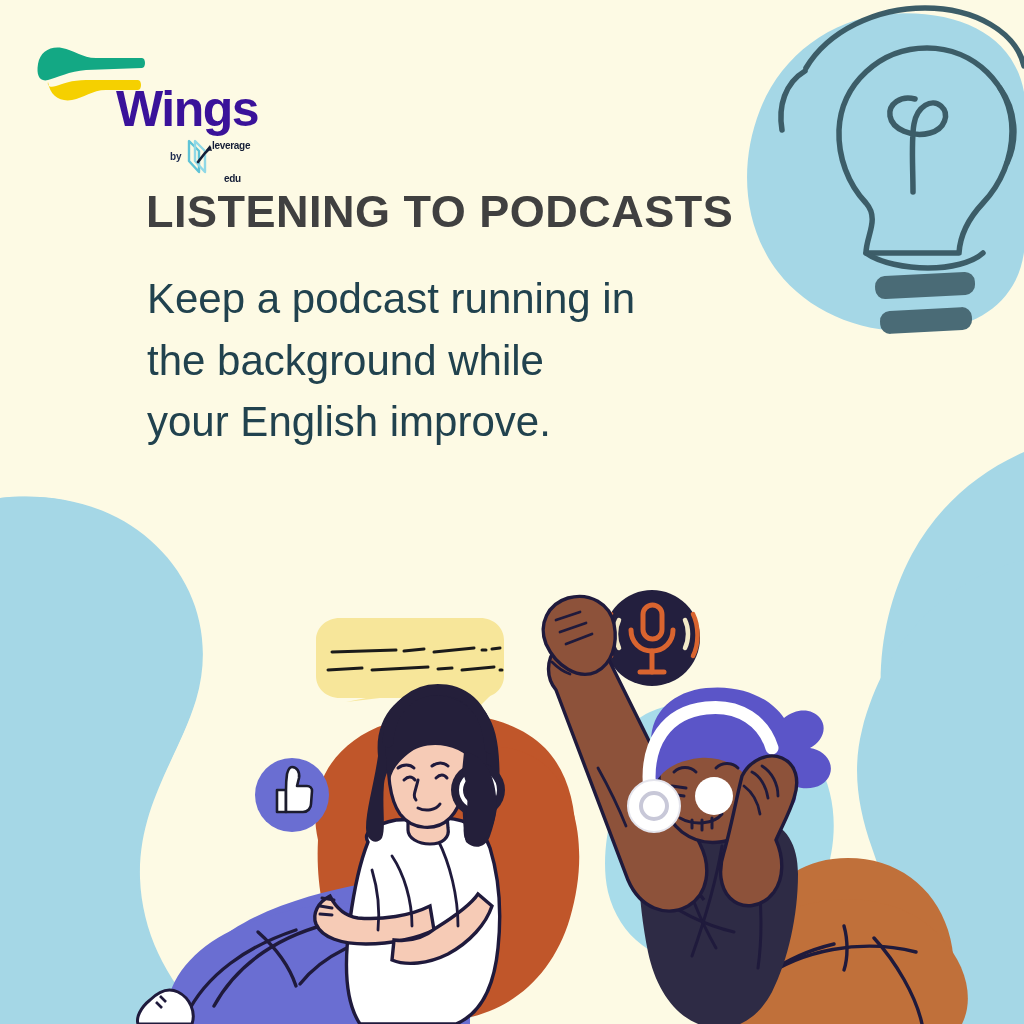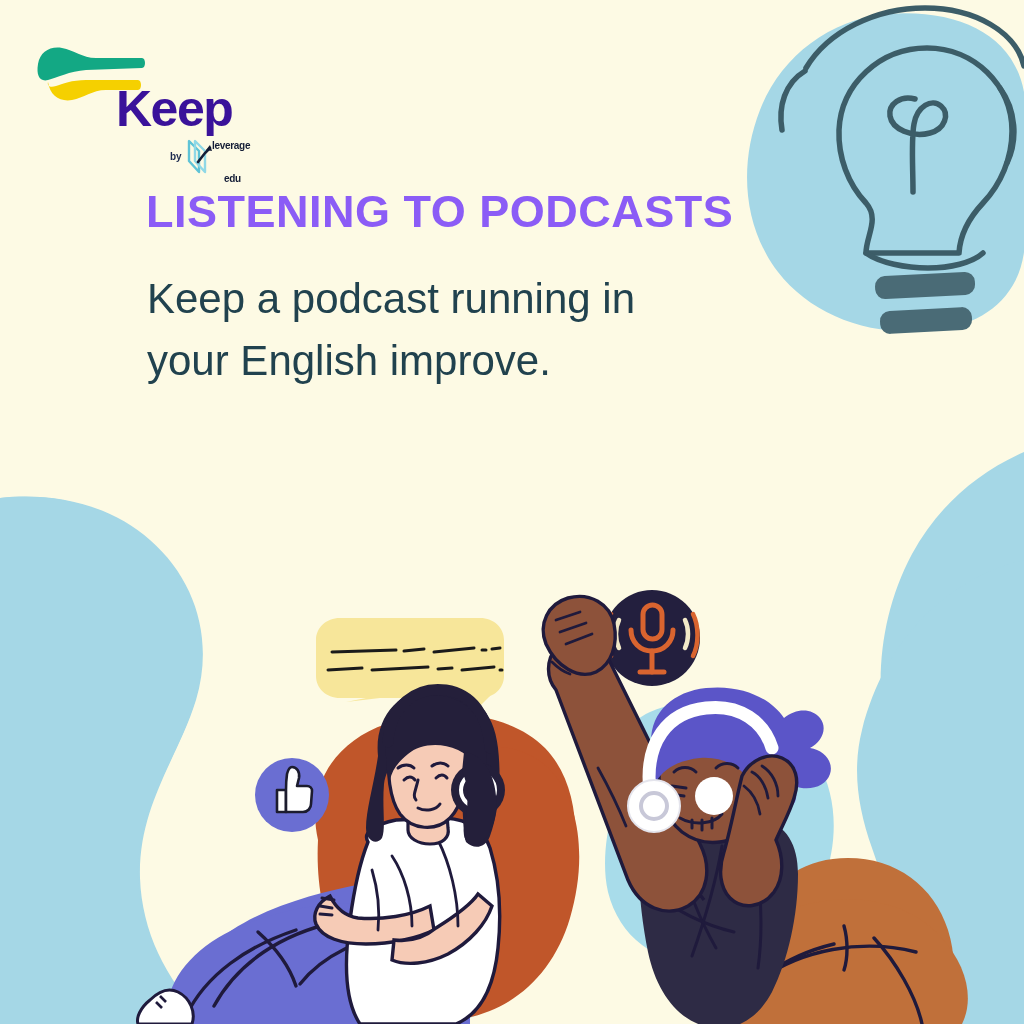--- a/index.html
+++ b/index.html
@@ -59,21 +59,21 @@
     letter-spacing: -0.3px;
   }
   
   #headline {
     position: absolute;
     left: 146px;
     top: 186px;
     font-size: 45px;
     font-weight: bold;
     letter-spacing: 0.5px;
-    color: #8b5cf6;
+    color: #404040;
     font-family: "Liberation Sans", sans-serif;
     white-space: nowrap;
   }
   #body-copy {
     position: absolute;
     left: 147px;
     top: 268px;
     width: 640px;
     font-size: 42px;
     font-weight: normal;
@@ -134,38 +134,39 @@
 
   <div id="logo">
     <svg width="230" height="110" viewBox="0 0 230 110" style="position:absolute;left:0;top:0;">
       <path d="M4,26 C6,14 16,8 28,10 C40,12 48,20 62,20 L108,20
                C112,20 112,30 108,30 L52,32 C36,33 22,40 14,42
                C6,44 2,38 4,26 Z" fill="#13a884"></path>
       <path d="M14,44 C16,58 26,64 38,62 C50,60 58,52 72,52 L104,52
                C108,52 108,42 104,42 L52,42 C38,42 28,46 22,48
                C16,50 13,48 14,44 Z" fill="#f5d000"></path>
     </svg>
-    <div id="logo-wordmark">Keep</div>
+    <div id="logo-wordmark">Wings</div>
     <div id="logo-by">by</div>
     <svg width="28" height="36" viewBox="0 0 28 36" style="position:absolute;left:152px;top:101px;">
       <path d="M3,2 L3,22 L13,33 L13,12 Z" fill="none" stroke="#5fc3d6" stroke-width="2.4" stroke-linejoin="round"></path>
       <path d="M9,2 L9,22 L19,33 L19,12 Z" fill="none" stroke="#8fd8e6" stroke-width="2.4" stroke-linejoin="round"></path>
       <path d="M12,23 L19,14 L24,9" fill="none" stroke="#141d36" stroke-width="2.6" stroke-linecap="round"></path>
       <path d="M24,6 L26,12 L20,11 Z" fill="#141d36"></path>
     </svg>
     <div id="logo-sub">
       <div>leverage</div>
       <div style="padding-left:12px;margin-top:23px;">edu</div>
     </div>
   </div>
 
   <div id="headline">LISTENING TO PODCASTS</div>
 
   <div id="body-copy">
     <span class="line">Keep a podcast running in</span>
+    <span class="line">the background while</span>
     <span class="line">your English improve.</span>
   </div>
 
   <svg class="layer" viewBox="0 0 1024 1024" xmlns="http://www.w3.org/2000/svg">
 
     <path fill="#a8dcea" d="M612,812 C598,770 612,730 650,712 C700,690 762,700 798,736
              C836,774 842,830 824,880 C806,930 764,960 716,964
              C660,968 620,940 608,892 C602,866 606,836 612,812 Z"></path>
     <path fill="#bfe3ee" d="M330,880 C318,846 336,814 372,800 C414,784 470,792 506,820
              C546,852 556,904 540,950 C524,996 482,1022 436,1024

